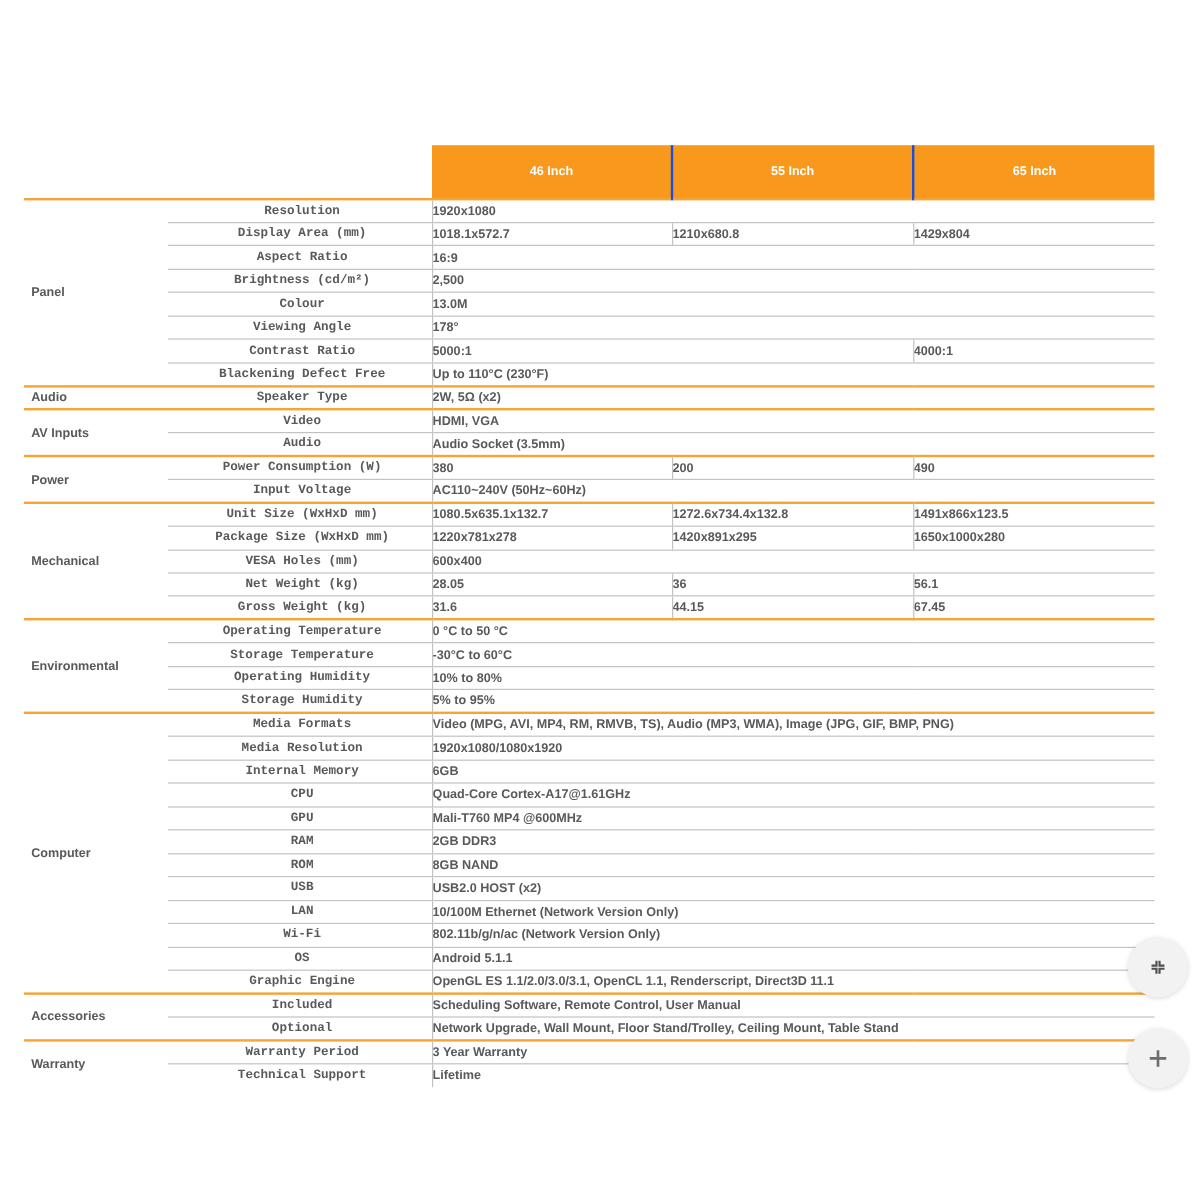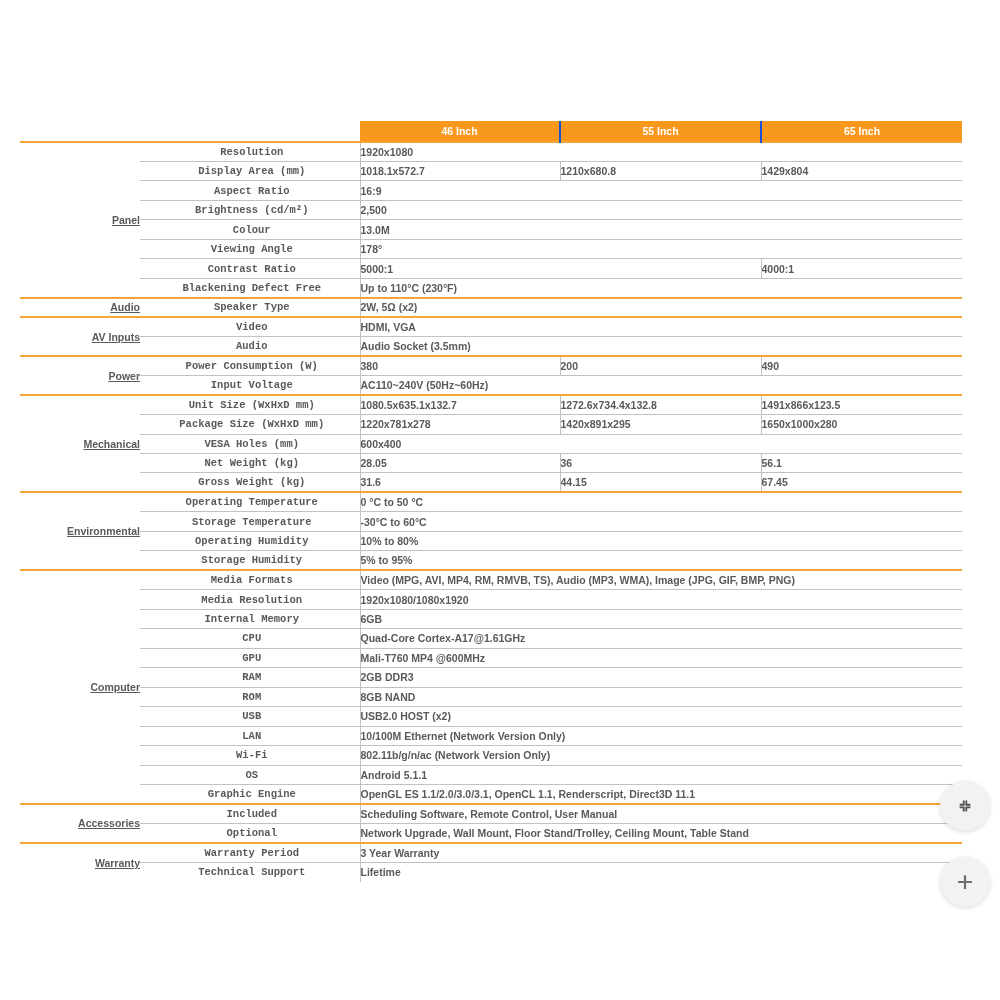--- a/index.html
+++ b/index.html
@@ -22,36 +22,36 @@
   }
   thead tr { height: 19px; }
   tbody tr { height: 19.47px; }
 
   th.blank { background: transparent; border: none; padding: 0; }
   th.tab {
     background: var(--accent-orange, #F8991E);
     color: var(--header-text, #ffffff);
     font-size: 10.5px;
     font-weight: 700;
-    padding: 4px;
+    padding: 16px;
     text-align: center;
     vertical-align: middle;
   }
   th.tab.gap { border-left: 2px solid #1d4ed8; }
 
   td {
     padding: 0;
     font-size: 10.5px;
     font-weight: 600;
     color: var(--body-text, #58595B);
     vertical-align: middle;
     white-space: nowrap;
     overflow: hidden;
   }
-  td.cat  { text-align: right; padding-left: 6px; text-decoration: underline; }
+  td.cat  { text-align: left; padding-left: 6px; }
   td.attr { text-align: center; padding-left: 4px; border-top: 1px solid var(--grid-line, #C0C2C4); font-family: Liberation Mono, monospace; }
   td.val  { border-top: 1px solid var(--grid-line, #C0C2C4); border-left: 1px solid var(--grid-line, #C0C2C4); }
   td.sec  { border-top: 2px solid var(--section-line, #F7A437); }
 
   .fab {
     position: absolute;
     width: 50px;
     height: 50px;
     border-radius: 50%;
     background: var(--button-bg, #F2F2F2);

